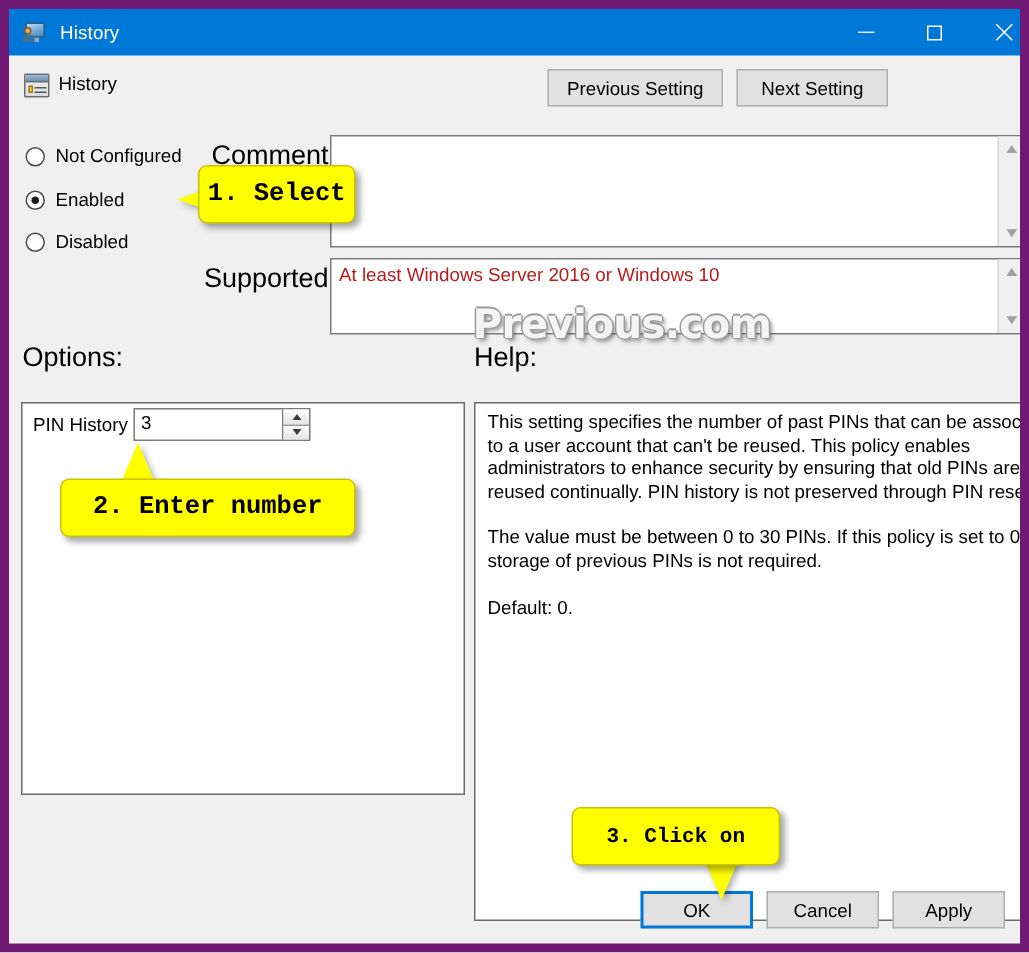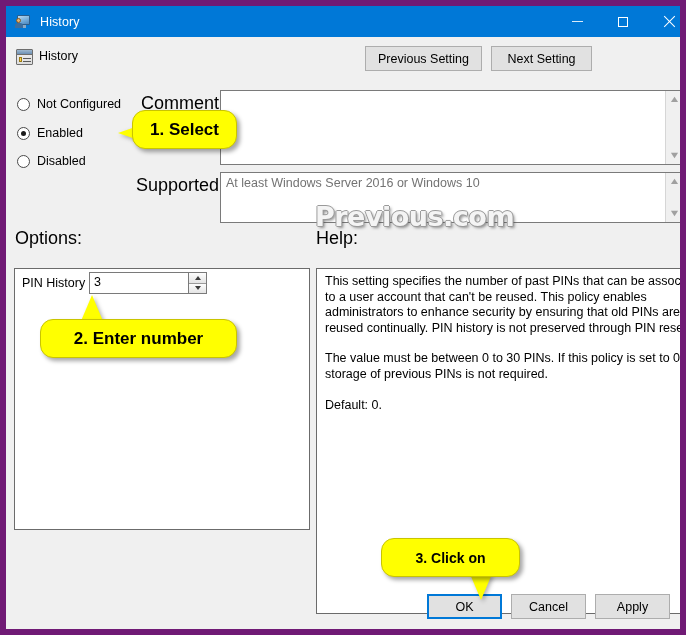--- a/index.html
+++ b/index.html
@@ -161,21 +161,21 @@
   .field-box {
     position: absolute;
     background: #ffffff;
     border: 1px solid #7a7a7a;
     box-sizing: border-box;
   }
   .field-box .txt {
     position: absolute;
     left: 5px; top: 3px;
     font-size: 12.5px;
-    color: #737373;
+    color: #b91c1c;
   }
   .vscroll {
     position: absolute; right: 0px; top: 0px;
     width: 17px; bottom: 0px;
     background: #f0f0f0;
     border-left: 1px solid #d6d6d6;
     box-sizing: border-box;
   }
   .vscroll .arw {
     position: absolute; left: 0; width: 17px; height: 17px;
@@ -297,23 +297,23 @@
        2px 2px 3px rgba(60,60,60,.55);
     white-space: nowrap;
     pointer-events: none;
   }
 
   
   .callout {
     position: absolute;
     background: #ffff00;
     border: 1px solid #c9c400;
-    border-radius: 13px;
+    border-radius: 6px;
     color: #000000;
-    font-family: Liberation Sans, sans-serif;
+    font-family: Liberation Mono, monospace;
     font-weight: bold;
     display: flex; align-items: center; justify-content: center;
     box-shadow: 3px 3px 4px rgba(0,0,0,.35);
     z-index: 30;
   }
   .tail {
     position: absolute;
     width: 0; height: 0;
     z-index: 29;
     filter: drop-shadow(2px 2px 2px rgba(0,0,0,.3));

